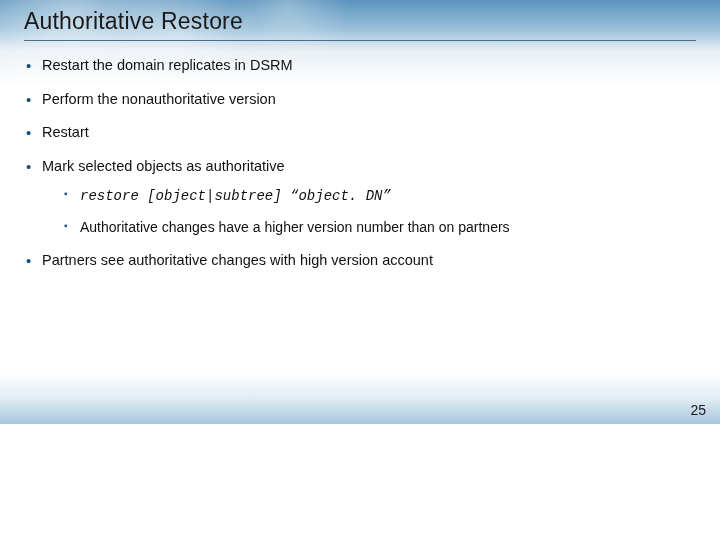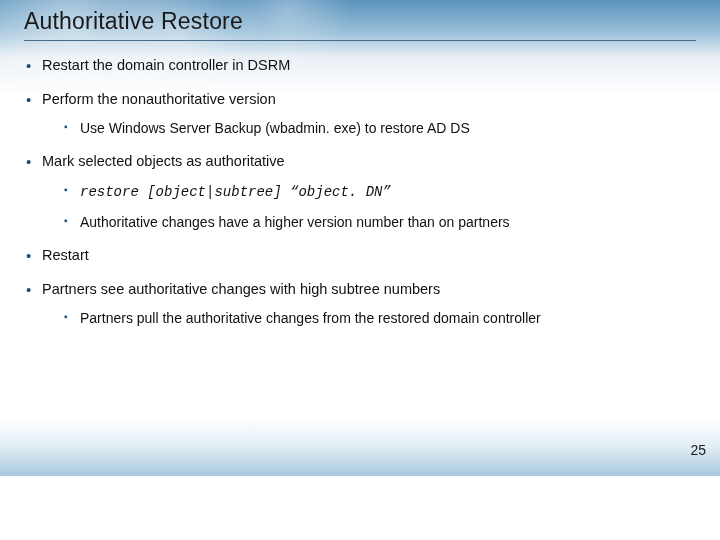--- a/index.html
+++ b/index.html
@@ -6,21 +6,21 @@
     margin: 0;
     padding: 0;
     width: 720px;
     height: 540px;
     font-family: Verdana, Geneva, sans-serif;
     overflow: hidden;
   }
   .slide {
     position: relative;
     width: 720px;
-    height: 476px;
+    height: 424px;
     box-sizing: border-box;
     background:
       radial-gradient(circle at 10% 5%, rgba(255,255,255,0.5) 0%, rgba(255,255,255,0) 15%),
       radial-gradient(circle at 25% 8%, rgba(255,255,255,0.4) 0%, rgba(255,255,255,0) 12%),
       radial-gradient(circle at 40% 2%, rgba(255,255,255,0.3) 0%, rgba(255,255,255,0) 10%),
       linear-gradient(to bottom,
         #5a93bd 0%,
         #9cc1da 7%,
         #e8eff5 12%,
         #ffffff 20%,
@@ -90,74 +90,64 @@
     top: 1px;
     color: #1c4f78;
     font-size: 10px;
   }
   .code {
     font-family: "Courier New", monospace;
     font-style: italic;
   }
   .pagenum {
     position: absolute;
-    bottom: 18px;
+    bottom: 6px;
     right: 14px;
     font-size: 14px;
     color: #1a1a1a;
   }
 </style>
 </head>
 <body>
 
 <div class="slide">
 
   <div class="title">Authoritative Restore</div>
   <div class="underline"></div>
 
   <div class="content">
     <ul class="level1">
 
       <li>
-        <span>Restart the domain controller in DSRM</span>
+        <span>Restart the domain replicates in DSRM</span>
       </li>
 
 
       <li>
         <span>Perform the nonauthoritative version</span>
-        <ul class="level2">
-          <li>
-            <span>Use Windows Server Backup (wbadmin. exe) to restore AD DS</span>
-          </li>
-        </ul>
+      </li>
+
+      <li>
+        <span>Restart</span>
       </li>
 
       <li>
         <span>Mark selected objects as authoritative</span>
         <ul class="level2">
           <li>
             <span class="code">restore [object|subtree] “object. DN”</span>
           </li>
           <li>
             <span>Authoritative changes have a higher version number than on partners</span>
           </li>
         </ul>
       </li>
 
-      <li>
-        <span>Restart</span>
-      </li>
-
 
       <li>
-        <span>Partners see authoritative changes with high subtree numbers</span>
-        <ul class="level2">
-          <li>
-            <span>Partners pull the authoritative changes from the restored domain controller</span>
-          </li>
-        </ul>
+        <span>Partners see authoritative changes with high version account</span>
       </li>
 
     </ul>
   </div>
 
   <div class="pagenum">25</div>
 </div>
 
 </body></html>

